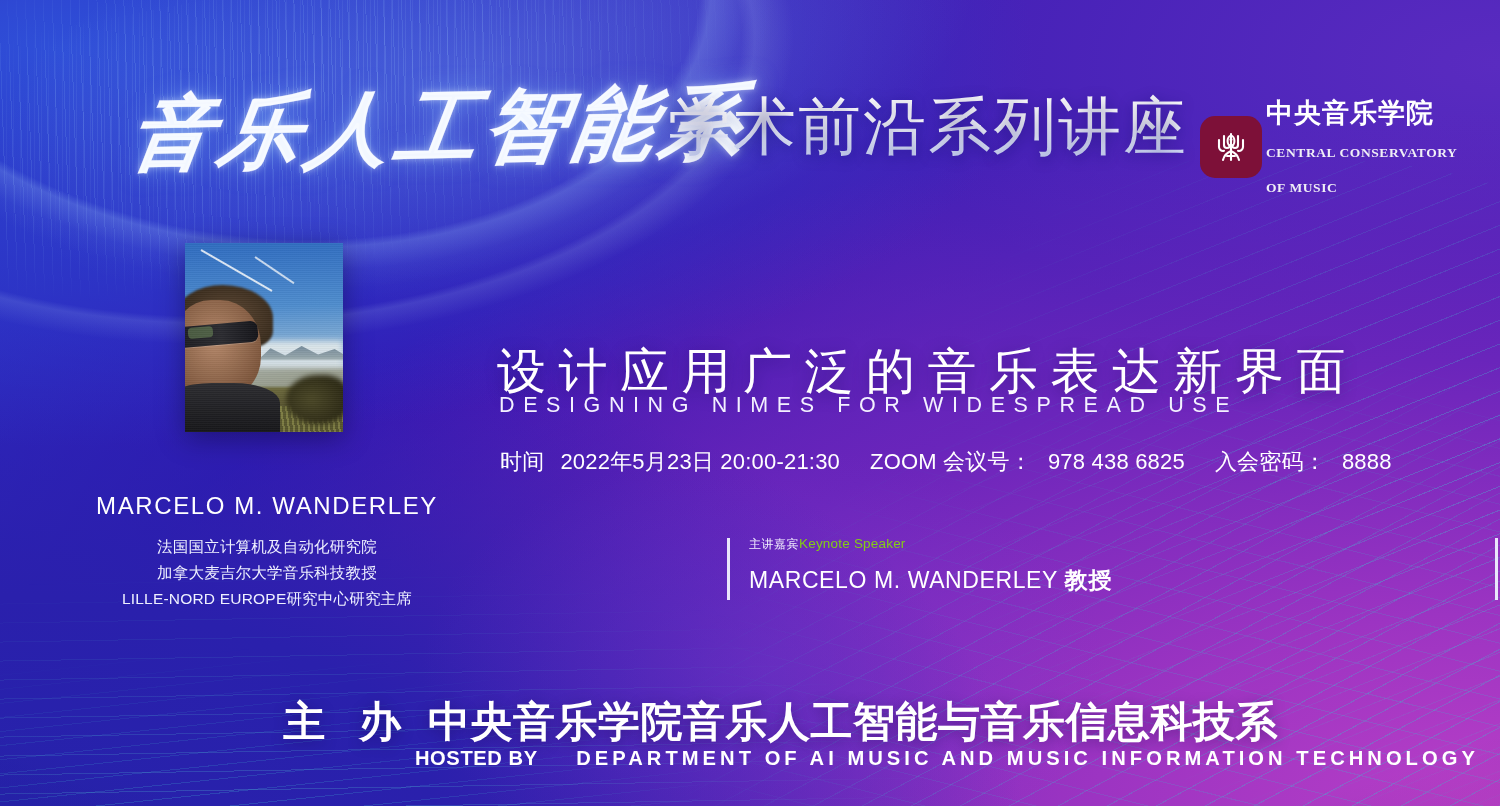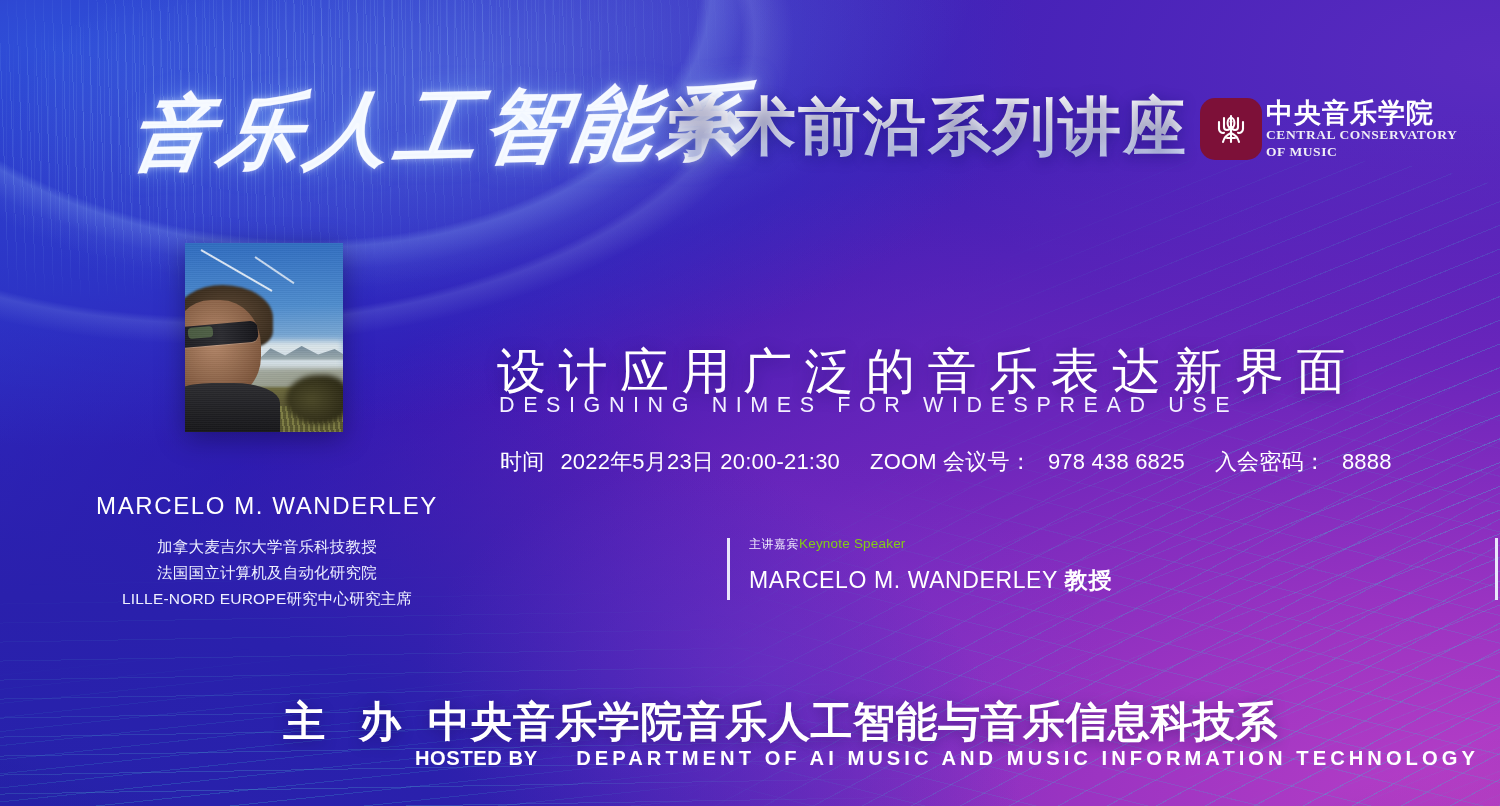--- a/index.html
+++ b/index.html
@@ -108,39 +108,39 @@
     font-style:italic;font-weight:700;
     font-size:82px;letter-spacing:6px;
     color:#f2f7ff;
     text-shadow:0 0 22px rgba(140,200,255,.55), 0 0 7px rgba(255,255,255,.5);
     transform:skewX(-9deg) rotate(-1.2deg);
     white-space:nowrap;
     -webkit-text-stroke:0.5px rgba(255,255,255,.35);
   }
   .hdr-main{
     position:absolute;left:668px;top:6px;
-    font-size:63px;font-weight:700;letter-spacing:2px;
+    font-size:63px;font-weight:400;letter-spacing:2px;
     background:linear-gradient(180deg,#ffffff 0%,#ffffff 42%,#dfe6fb 72%,#b9c3ee 100%);
     -webkit-background-clip:text;background-clip:text;color:transparent;
     text-shadow:0 3px 14px rgba(10,10,90,.45);
     white-space:nowrap;
   }
   .logo{position:absolute;left:1200px;top:20px;display:flex;align-items:center;gap:4px;}
   .logo-mark{
     width:62px;height:62px;border-radius:15px;background:#7d1038;
     display:flex;align-items:center;justify-content:center;flex:none;
   }
   .logo-text{display:flex;flex-direction:column;justify-content:center;}
   .logo-cn{
     font-family:"DejaVu Serif",serif;font-weight:700;font-size:27px;color:#fff;
     letter-spacing:1px;line-height:1.08;white-space:nowrap;
   }
   .logo-en{
     font-family:"Liberation Serif",serif;font-weight:700;font-size:13.5px;color:#f0eef6;
-    letter-spacing:.6px;line-height:1.22;white-space:nowrap;margin-top:0;
+    letter-spacing:.6px;line-height:1.22;white-space:nowrap;margin-top:18px;
   }
 
   
   .portrait{
     position:absolute;left:185px;top:243px;width:158px;height:189px;overflow:hidden;
     box-shadow:0 6px 26px rgba(0,0,0,.34);
     background:#4a7ab4;
   }
   .ph-sky{position:absolute;inset:0;background:linear-gradient(178deg,#2f6cc0 0%,#4e8ccd 34%,#8eb4d6 58%,#cdd8dc 70%,#b9c4c2 80%,#6d6f5c 92%,#4a4b34 100%);}
   .ph-haze{position:absolute;left:0;top:52%;width:100%;height:30%;background:linear-gradient(180deg,rgba(236,240,238,.92),rgba(190,198,196,.25));filter:blur(3px);}
@@ -272,22 +272,22 @@
     <div class="ph-hair"></div>
     <div class="ph-face"></div>
     <div class="ph-shade"></div>
     <div class="ph-shade-gl"></div>
     <div class="ph-body"></div>
     <div class="ph-grain"></div>
   </div>
 
   <div class="sp-name">MARCELO M. WANDERLEY</div>
   <div class="sp-cred">
+    <div>法国国立计算机及自动化研究院</div>
     <div>加拿大麦吉尔大学音乐科技教授</div>
-    <div>法国国立计算机及自动化研究院</div>
     <div>LILLE-NORD EUROPE研究中心研究主席</div>
   </div>
 
   <div class="t-cn">设计应用广泛的音乐表达新界面</div>
   <div class="t-en">DESIGNING NIMES FOR WIDESPREAD USE</div>
 
   <div class="t-meta">
     <span>时间</span><span class="gap-s"></span><span>2022年5月23日 20:00-21:30</span><span class="gap"></span><span>ZOOM 会议号：</span><span class="gap-s"></span><span>978 438 6825</span><span class="gap"></span><span>入会密码：</span><span class="gap-s"></span><span>8888</span>
   </div>
 

